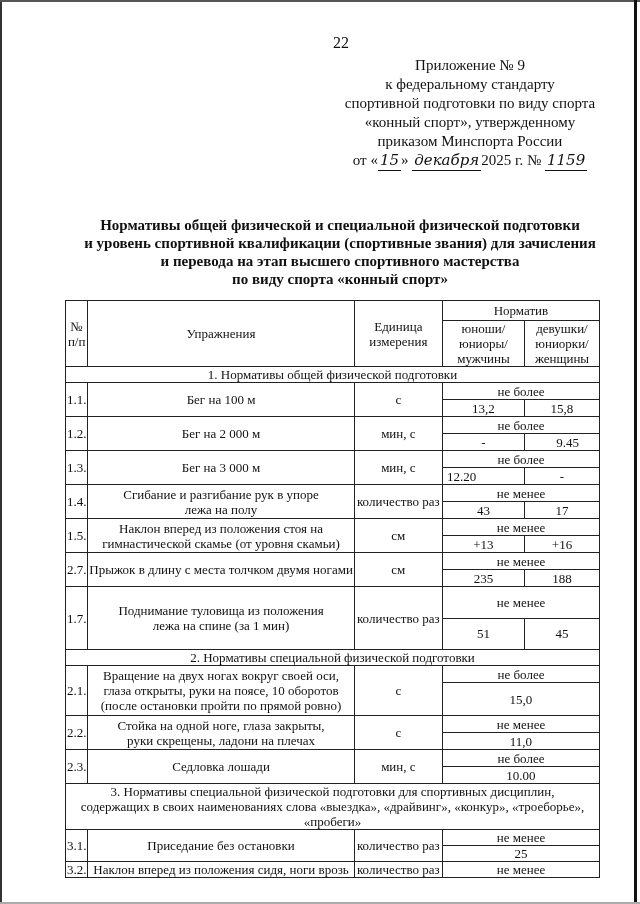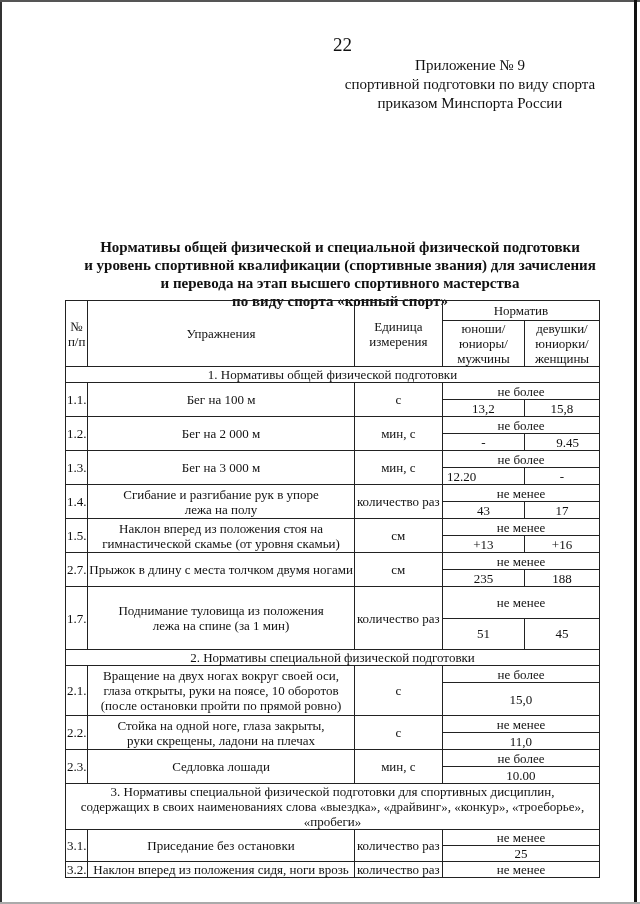--- a/index.html
+++ b/index.html
@@ -7,33 +7,33 @@
     width: 640px; height: 904px; position: relative; overflow: hidden;
     background: #ffffff;
     font-family: "Liberation Serif", "DejaVu Serif", serif;
     color: #111;
   }
   .page-border-left { position: absolute; left: 0; top: 0; width: 2px; height: 904px; background: #333; }
   .page-border-top { position: absolute; left: 0; top: 0; width: 640px; height: 2px; background: #555; }
   .page-border-right { position: absolute; right: 3px; top: 0; width: 3px; height: 904px; background: #111; }
   .page-border-bottom { position: absolute; left: 0; bottom: 0; width: 640px; height: 2px; background: #aaa; }
 
-  .page-number { position: absolute; left: 333px; top: 34px; font-size: 19px; font-family: Liberation Serif, serif; }
+  .page-number { position: absolute; left: 333px; top: 34px; font-size: 16px; font-family: Liberation Serif, serif; }
 
   .approval {
     position: absolute; left: 340px; top: 56px; width: 260px;
     text-align: center; font-size: 15px; line-height: 19px;
   }
   .approval .sig-line { position: relative; }
   .hand { font-family: "DejaVu Serif", serif; font-style: italic; }
   .uline { border-bottom: 1px solid #111; display: inline-block; padding: 0 2px; }
 
   .doc-title {
     position: absolute; left: 60px; top: 216px; width: 560px;
-    text-align: center; font-weight: bold; font-size: 15px; line-height: 18px; margin-top: 22px;
+    text-align: center; font-weight: bold; font-size: 15px; line-height: 18px;
   }
 
   table.norms {
     position: absolute; left: 65px; top: 300px; width: 535px;
     border-collapse: collapse; font-size: 13px; line-height: 15px;
     table-layout: fixed;
   }
   table.norms td, table.norms th {
     border: 1px solid #222; padding: 0 1px; text-align: center; vertical-align: middle;
     font-weight: normal;
@@ -51,22 +51,29 @@
 
 <div class="page-border-left"></div>
 <div class="page-border-top"></div>
 <div class="page-border-right"></div>
 <div class="page-border-bottom"></div>
 
 <div class="page-number">22</div>
 
 <div class="approval">
   <div>Приложение № 9</div>
+  <div>к федеральному стандарту</div>
   <div>спортивной подготовки по виду спорта</div>
+  <div>«конный спорт», утвержденному</div>
   <div>приказом Минспорта России</div>
+  <div class="sig-line">
+    <span>от «</span><span class="uline hand">15</span><span>»</span>
+    <span class="uline hand">декабря</span><span>2025 г. №</span>
+    <span class="uline hand">1159</span>
+  </div>
 </div>
 
 <div class="doc-title">
   <div>Нормативы общей физической и специальной физической подготовки</div>
   <div>и уровень спортивной квалификации (спортивные звания) для зачисления</div>
   <div>и перевода на этап высшего спортивного мастерства</div>
   <div>по виду спорта «конный спорт»</div>
 </div>
 
 <table class="norms">

